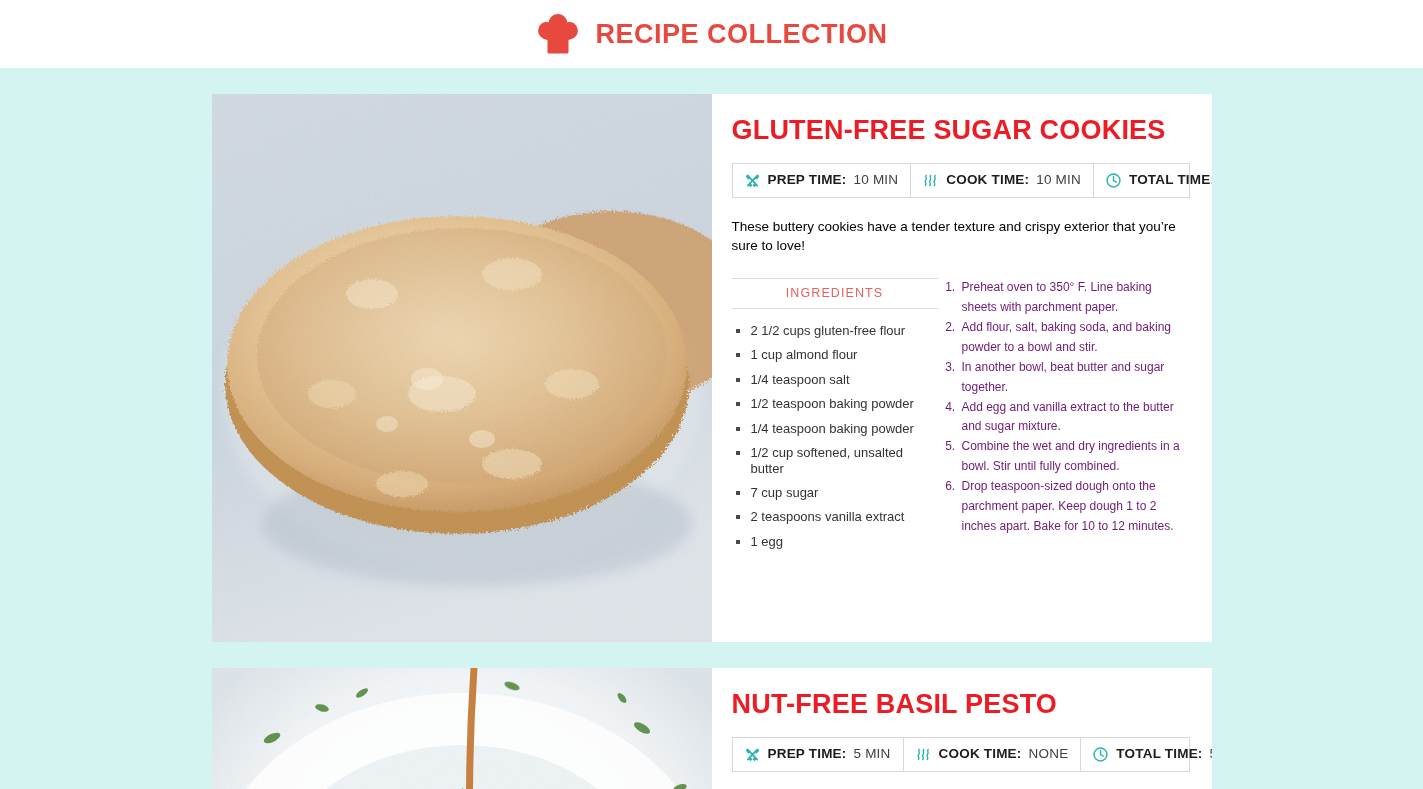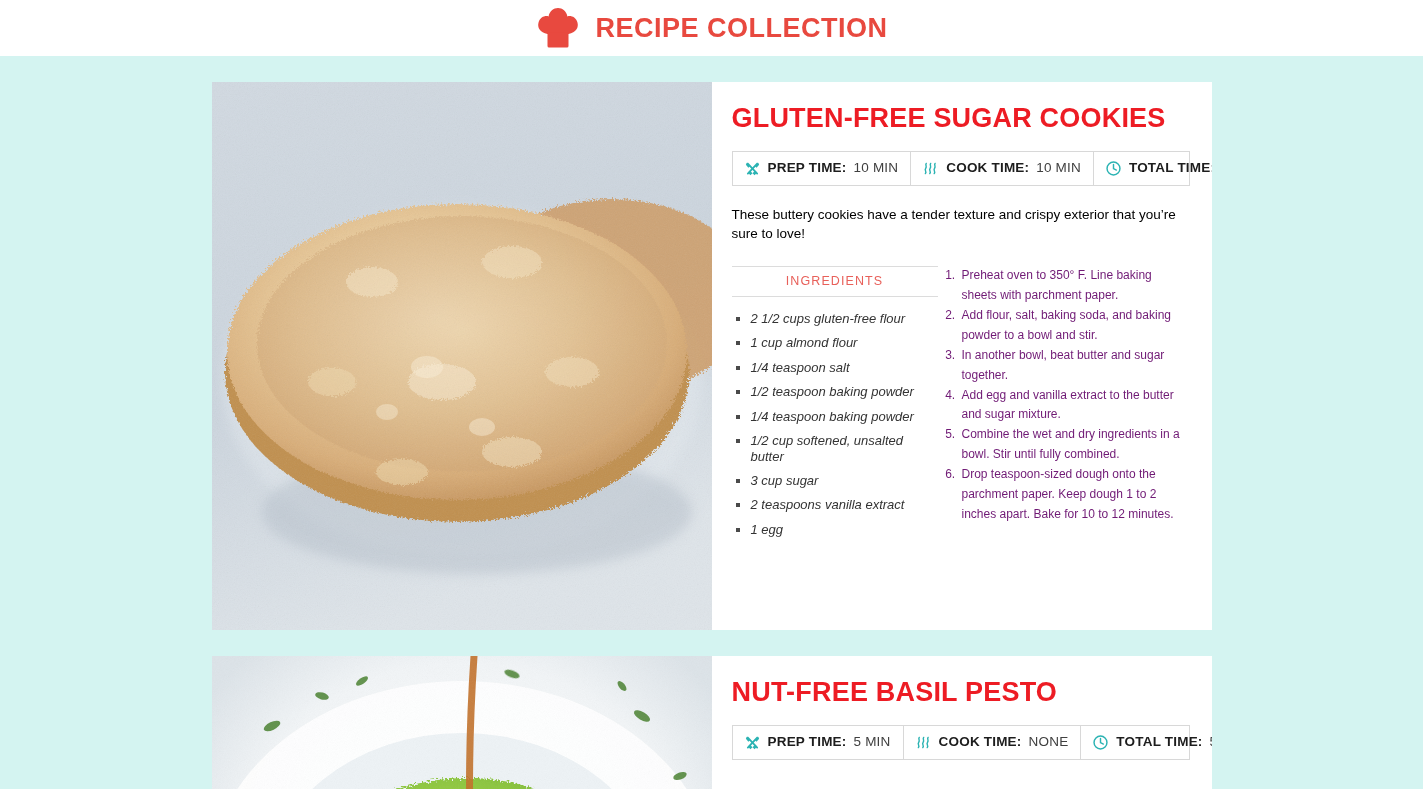--- a/index.html
+++ b/index.html
@@ -11,21 +11,21 @@
   }
 
   body {
     background: #d4f4f1;
     font-family: "Liberation Sans", sans-serif;
     -webkit-font-smoothing: antialiased;
   }
 
   
   .site-header {
-    height: 56px;
+    height: 68px;
     background: #ffffff;
     display: flex;
     align-items: center;
     justify-content: center;
     gap: 14px;
     position: relative;
   }
 
   .chef-hat {
     width: 46px;
@@ -146,21 +146,20 @@
     list-style: none;
     padding-left: 3px;
   }
   ul.ingredients li {
     position: relative;
     padding-left: 16px;
     font-size: 13px;
     line-height: 1.22;
     color: #333333;
     margin-bottom: 8.5px;
-    font-style: italic;
   }
   ul.ingredients li::before {
     content: "";
     position: absolute;
     left: 1px;
     top: 6px;
     width: 4px;
     height: 4px;
     background: #4a4a4a;
   }
@@ -309,21 +308,21 @@
       <div class="columns">
         <div class="col-ing">
           <div class="col-head">INGREDIENTS</div>
           <ul class="ingredients">
             <li>2 1/2 cups gluten-free flour</li>
             <li>1 cup almond flour</li>
             <li>1/4 teaspoon salt</li>
             <li>1/2 teaspoon baking powder</li>
             <li>1/4 teaspoon baking powder</li>
             <li>1/2 cup softened, unsalted butter</li>
-            <li>3 cup sugar</li>
+            <li>7 cup sugar</li>
             <li>2 teaspoons vanilla extract</li>
             <li>1 egg</li>
           </ul>
         </div>
 
         <div class="col-dir">
           <ol class="directions">
             <li>Preheat oven to 350° F. Line baking sheets with parchment paper.</li>
             <li>Add flour, salt, baking soda, and baking powder to a bowl and stir.</li>
             <li>In another bowl, beat butter and sugar together.</li>

